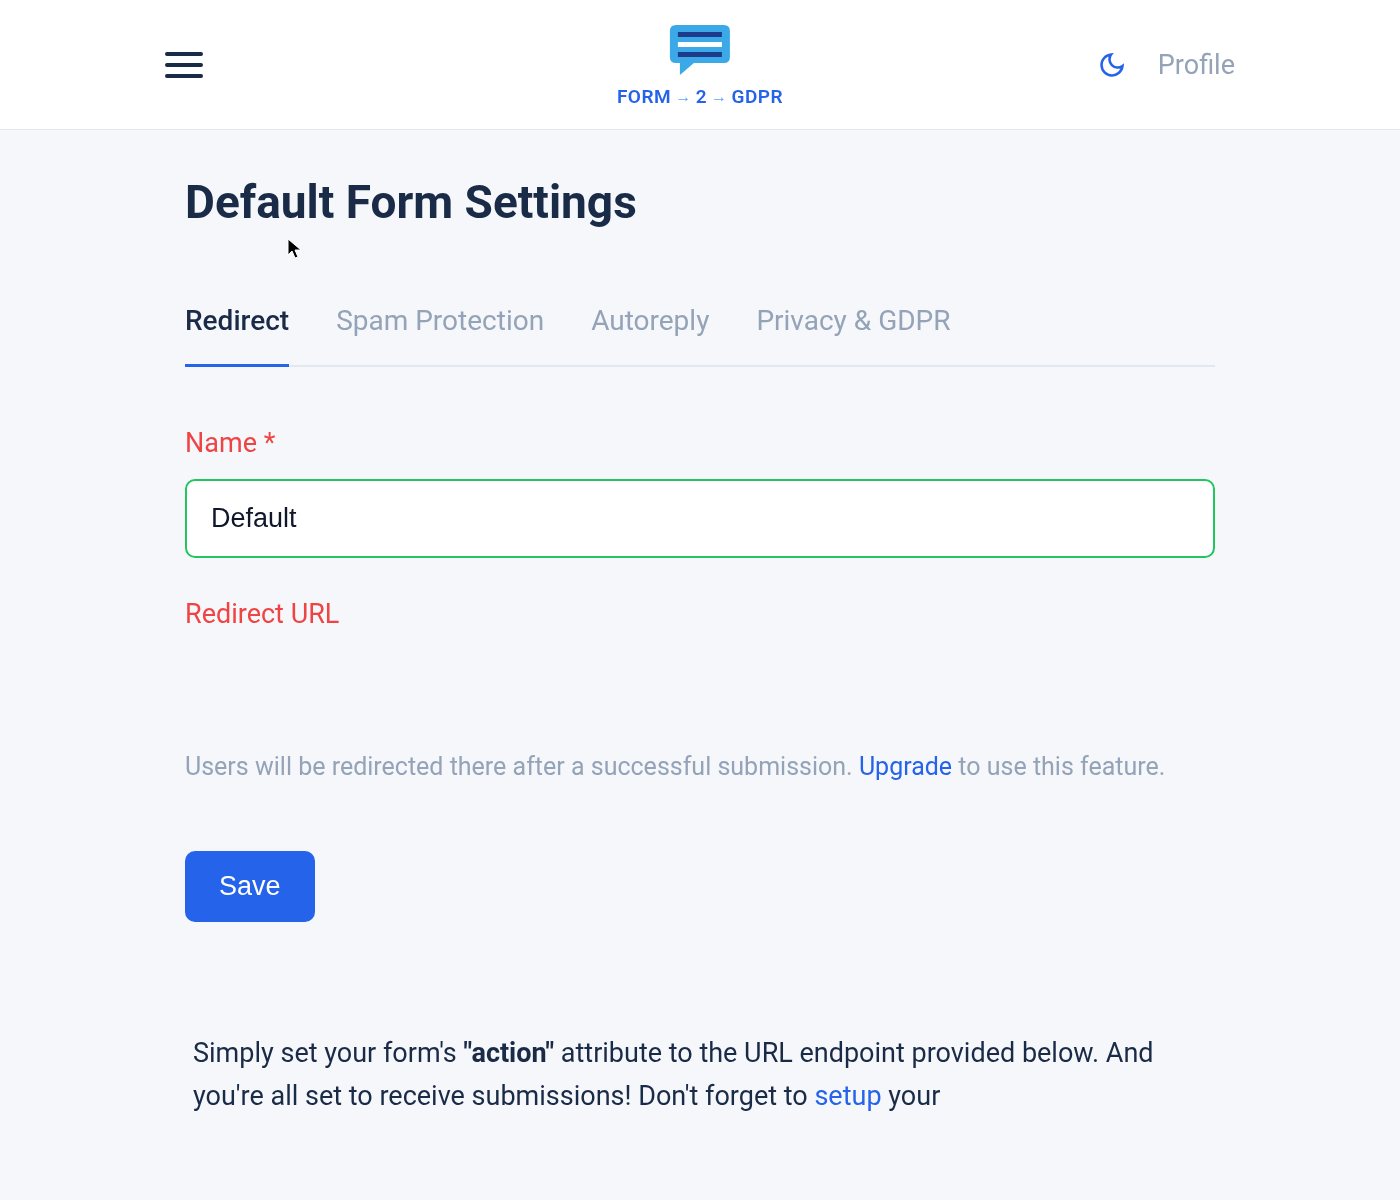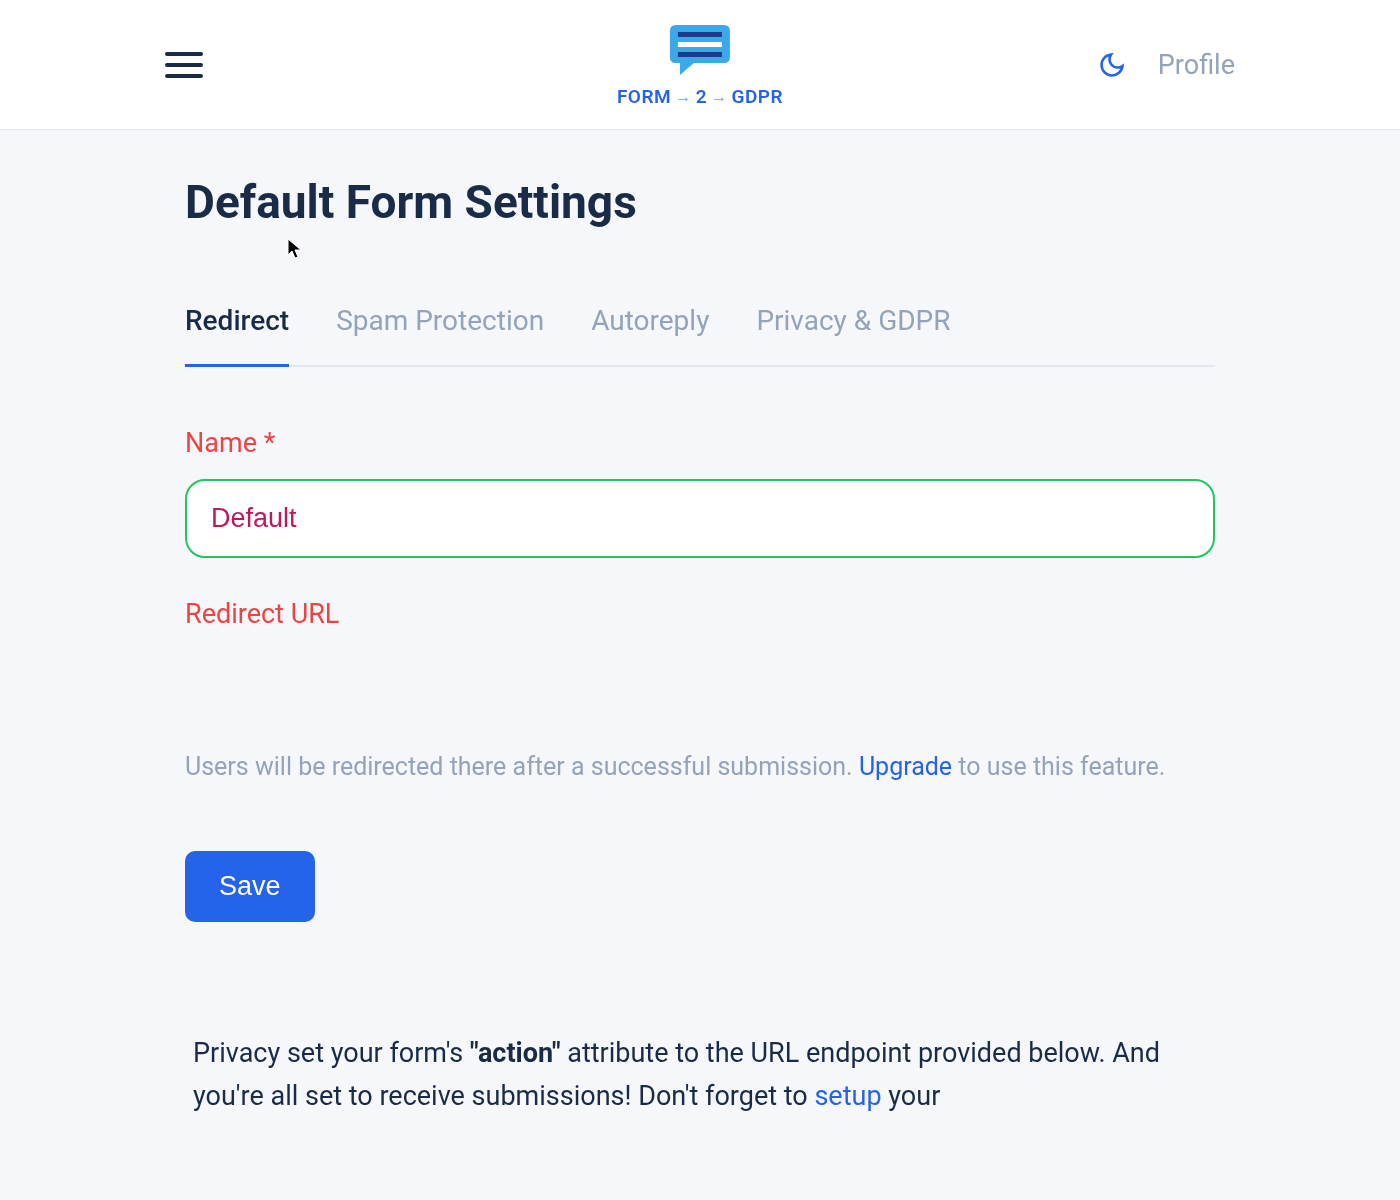--- a/index.html
+++ b/index.html
@@ -117,23 +117,23 @@
       font-size: 27px;
       color: #ef4444;
       margin-bottom: 20px;
       display: block;
     }
     .form-input {
       width: 100%;
       padding: 22px 24px;
       font-size: 27px;
       border: 2px solid #22c55e;
-      border-radius: 20px;
+      border-radius: 10px;
       background: #ffffff;
-      color: #be185d;
+      color: #0f172a;
       outline: none;
     }
     .form-input-disabled {
       width: 100%;
       padding: 22px 24px;
       font-size: 27px;
       border: none;
       border-radius: 10px;
       background: #f5f7fa;
       color: #1a2b48;
@@ -238,19 +238,19 @@
     <label class="form-label">Redirect URL</label>
     <input type="text" class="form-input-disabled" disabled="" value="" style="">
     <div class="help-text">
       <span>Users will be redirected there after a successful submission. </span><a>Upgrade</a><span> to use this feature.</span>
     </div>
   </div>
 
   <button class="save-btn">Save</button>
 
   <div class="info-text">
-    <span>Privacy set your form's </span><strong>"action"</strong><span> attribute to the URL endpoint provided below. And you're all set to receive submissions! Don't forget to </span><a>setup</a><span> your</span>
+    <span>Simply set your form's </span><strong>"action"</strong><span> attribute to the URL endpoint provided below. And you're all set to receive submissions! Don't forget to </span><a>setup</a><span> your</span>
   </div>
 </div>
 
 <svg class="cursor" viewBox="0 0 16 22">
   <path d="M 1 1 L 1 17 L 5 13 L 8 20 L 11 19 L 8 12 L 14 12 Z" fill="#000000" stroke="#ffffff" stroke-width="1"></path>
 </svg>
 
 </body></html>

